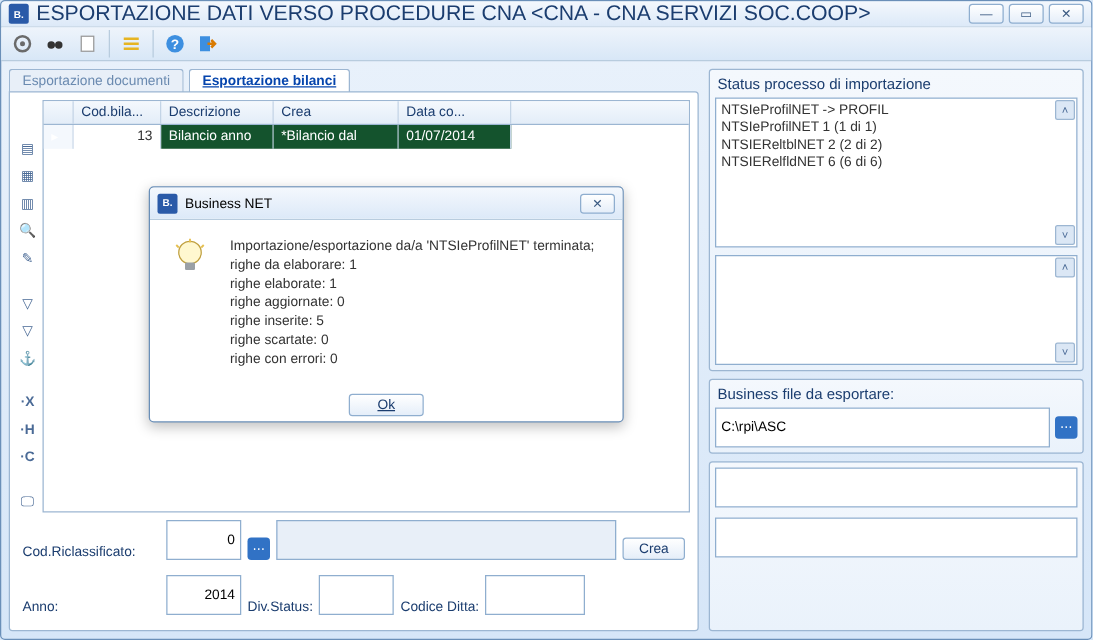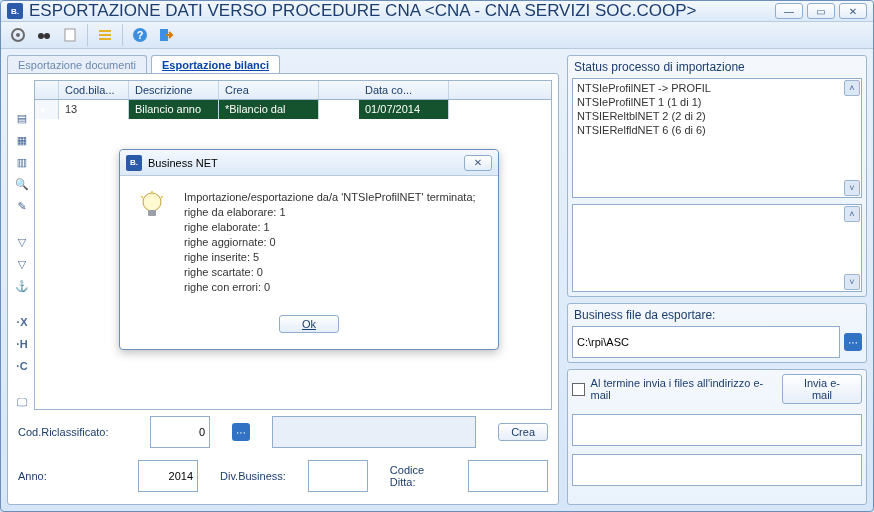--- a/index.html
+++ b/index.html
@@ -26,27 +26,27 @@
 
 .panel { flex:1; background:#fff; border:1px solid #9cb6d2; border-radius:0 3px 3px 3px; padding:6px; display:flex; flex-direction:column; position:relative; }
 
 .grid-wrap { flex:1; display:flex; }
 .iconbar { width:20px; display:flex; flex-direction:column; gap:6px; padding-top:30px; }
 .iconbar .ico { width:16px; height:16px; display:flex; align-items:center; justify-content:center; font-size:11px; color:#4a6a96; cursor:pointer; }
 
 .grid { flex:1; border:1px solid #9cb6d2; background:#fff; }
 .ghead { display:flex; background:linear-gradient(#f4f8fd,#e3edf8); border-bottom:1px solid #9cb6d2; }
 .gcell { padding:3px 6px; border-right:1px solid #c3d4e6; color:#1b3d6f; }
-.c1{width:70px;} .c2{width:90px;} .c3{width:100px;} .c4{width:90px;margin-left:40px;}
+.c1{width:70px;} .c2{width:90px;} .c3{width:100px;} .c4{width:90px;}
 .grow { display:flex; }
 .grow.sel .gcell { background:#14532d; color:#fff; }
-.grow .c1 { background:#fff; color:#333; }
+.grow .c1 { text-align:right; background:#fff; color:#333; }
 .grow.sel .c1 { background:#fff; color:#333; }
 
-.form-row { display:flex; align-items:center; gap:22px; padding:6px 4px; }
+.form-row { display:flex; align-items:flex-end; gap:5px; padding:6px 4px; }
 .form-row label { color:#1b3d6f; width:110px; }
 .inp { border:1px solid #8faecf; height:32px; padding:0 4px; background:#fff; }
 .inp.ro { background:#e8eff8; }
 .btn { border:1px solid #8faecf; background:linear-gradient(#fff,#e5eef9); padding:2px 12px; border-radius:3px; cursor:pointer; color:#1b3d6f; }
 .dots { width:18px; height:18px; background:#3172c5; color:#fff; border-radius:3px; display:flex; align-items:center; justify-content:center; font-size:10px; cursor:pointer; }
 
 .right { width:300px; display:flex; flex-direction:column; gap:6px; }
 .group { border:1px solid #9cb6d2; border-radius:3px; background:linear-gradient(#f4f8fd,#eaf2fb); padding:4px; }
 .group-title { color:#1b3d6f; font-size:12px; padding:0 2px 4px 2px; }
 .listbox { background:#fff; border:1px solid #8faecf; min-height:60px; padding:2px 4px; color:#333; line-height:14px; position:relative; }
@@ -57,21 +57,21 @@
 
 .check-row { display:flex; align-items:center; gap:6px; color:#1b3d6f; }
 .chk { width:13px; height:13px; border:1px solid #666; background:#fff; }
 
 .dialog { position:absolute; left:118px; top:148px; width:380px; border:1px solid #6a8fb8; border-radius:4px; background:#fff; box-shadow:0 3px 10px rgba(0,0,0,.25); z-index:10; }
 .dialog .dtitle { height:26px; background:linear-gradient(#f4f8fd,#dce9f8); display:flex; align-items:center; padding:0 6px; border-bottom:1px solid #b8ccde; border-radius:4px 4px 0 0; }
 .dialog .dtitle .app-icon { width:16px; height:16px; background:#2a5aa8; color:#fff; font-size:8px; font-weight:bold; display:flex; align-items:center; justify-content:center; border-radius:2px; margin-right:6px; }
 .dialog .dbody { display:flex; gap:16px; padding:14px 16px; }
 .dialog .dbody .bulb { width:32px; height:32px; }
 .dialog .dbody .msg { color:#333; line-height:15px; }
-.dialog .dfoot { display:flex; justify-content:center; padding:6px 0 16px 0; }
+.dialog .dfoot { display:flex; justify-content:center; padding:6px 0 4px 0; }
 .dialog .dfoot .btn { padding:2px 22px; text-decoration:underline; }
 
 svg { display:block; }
 </style>
 </head>
 <body>
 
 <div class="window">
 
   <div class="titlebar">
@@ -177,21 +177,21 @@
         <div class="form-row">
           <label>Cod.Riclassificato:</label>
           <input class="inp" style="width: 60px; text-align: right;" value="0">
           <div class="dots">⋯</div>
           <input class="inp ro" style="flex: 1 1 0%;" readonly="">
           <button class="btn">Crea</button>
         </div>
         <div class="form-row">
           <label>Anno:</label>
           <input class="inp" style="width: 60px; text-align: right;" value="2014">
-          <label style="width:auto">Div.Business:</label>
+          <label style="width:auto">Div.Status:</label>
           <input class="inp" style="width: 60px;">
           <label style="width:auto">Codice Ditta:</label>
           <input class="inp" style="width: 80px;">
         </div>
       </div>
     </div>
 
     <div class="right">
       <div class="group">
         <div class="group-title">Status processo di importazione</div>
@@ -212,25 +212,20 @@
 
       <div class="group">
         <div class="group-title">Business file da esportare:</div>
         <div class="path-row">
           <input class="inp" value="C:\rpi\ASC" style="">
           <div class="dots">⋯</div>
         </div>
       </div>
 
       <div class="group" style="flex:1">
-        <div class="check-row" style="margin-bottom:10px">
-          <div class="chk"></div>
-          <span>Al termine invia i files all'indirizzo e-mail</span>
-          <button class="btn" style="margin-left:auto">Invia e-mail</button>
-        </div>
         <input class="inp" style="width: 100%; margin-bottom: 8px;">
         <input class="inp" style="width: 100%;">
       </div>
     </div>
   </div>
 
   <div class="dialog">
     <div class="dtitle">
       <div class="app-icon">B.</div>
       <span>Business NET</span>

